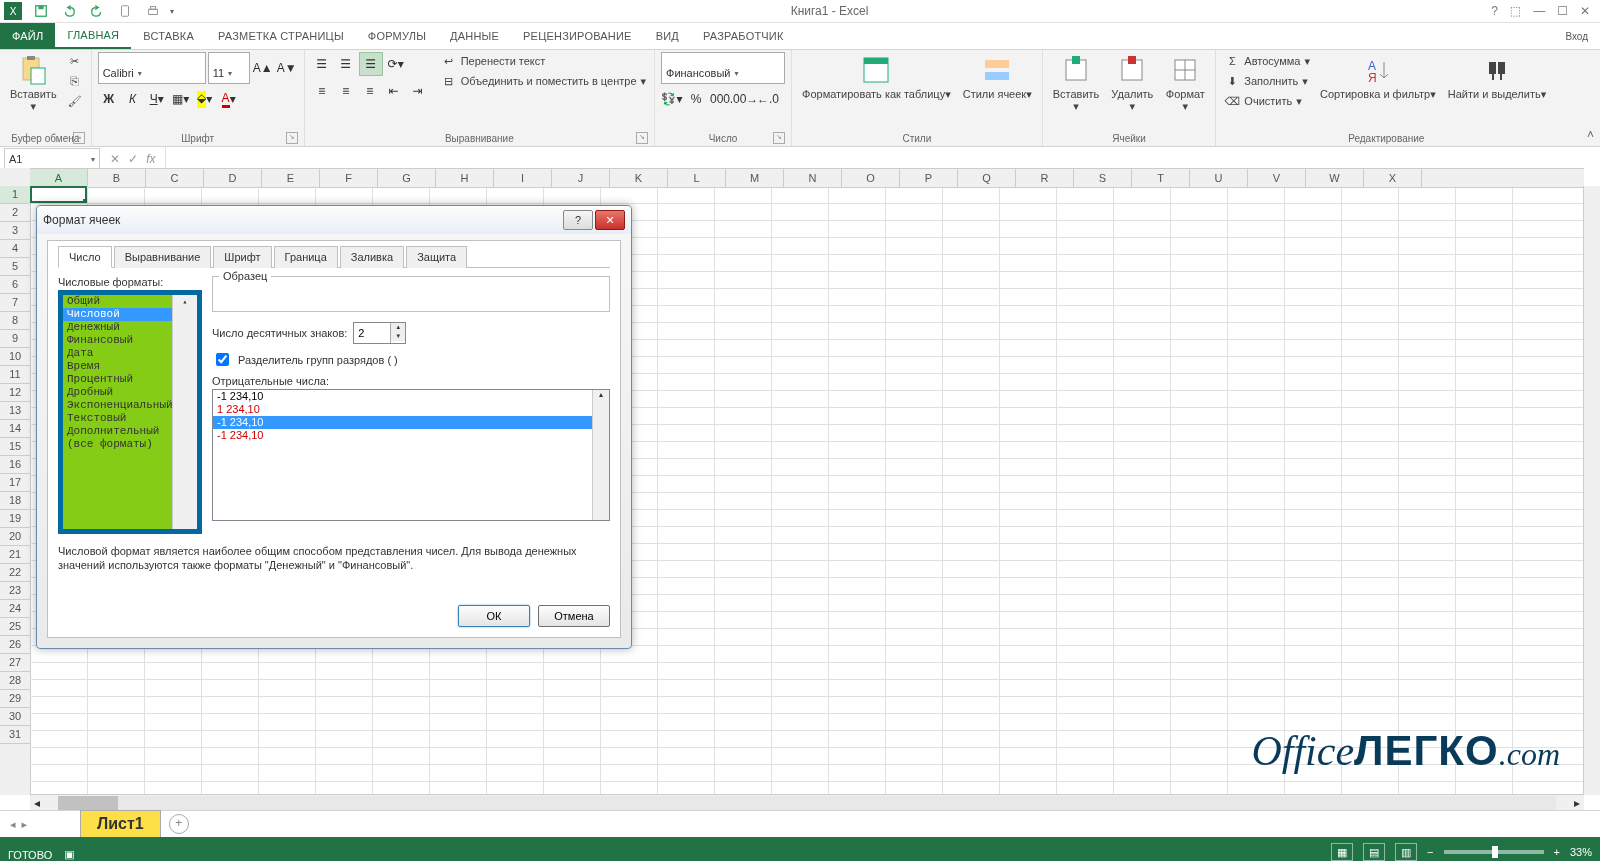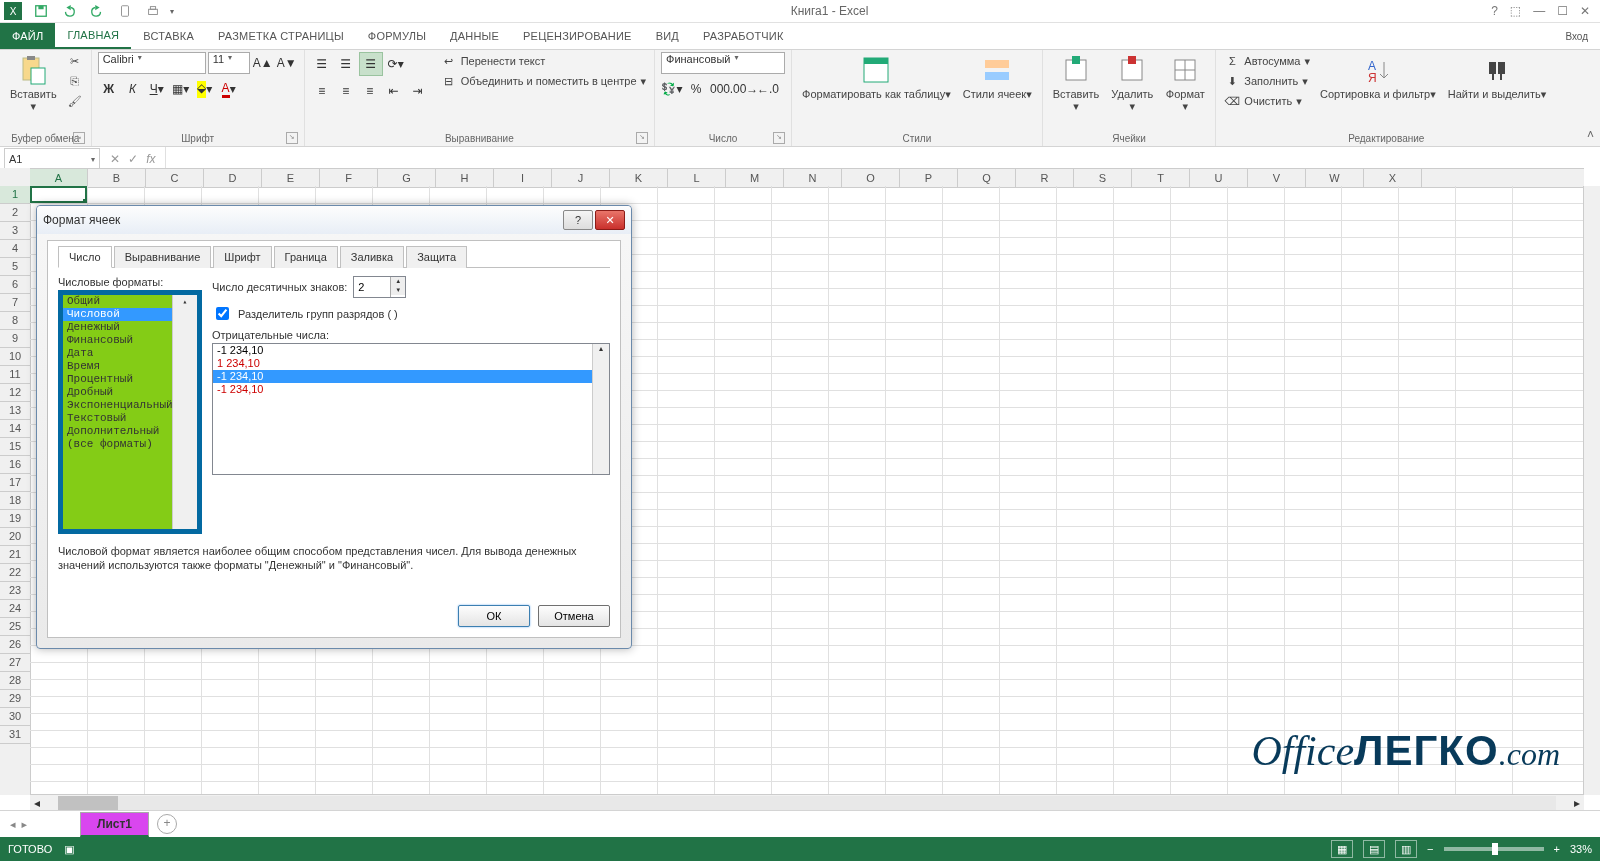--- a/index.html
+++ b/index.html
@@ -19,21 +19,21 @@
   .group { border-right:1px solid #e0e0e0; padding:2px 6px 0 6px; display:flex; flex-direction:column; }
   .group-body { flex:1; display:flex; align-items:flex-start; gap:4px;}
   .group-label { text-align:center; font-size:10px; color:#666; padding:2px 0 2px 0; position:relative;}
   .group-label .launcher { position:absolute; right:0; bottom:2px; width:10px;height:10px; border:1px solid #aaa; font-size:7px; line-height:8px; color:#888;}
   .bigbtn { display:flex; flex-direction:column; align-items:center; justify-content:flex-start; padding:2px 4px; cursor:pointer; min-width:40px;}
   .bigbtn .ico { width:32px; height:32px; display:flex;align-items:center;justify-content:center;}
   .bigbtn .lbl { font-size:11px; text-align:center; line-height:12px; margin-top:2px; color:#444;}
   .smallstack { display:flex; flex-direction:column; gap:2px; }
   .smallbtn { display:flex; align-items:center; gap:4px; padding:1px 2px; cursor:pointer; font-size:11px; color:#444; white-space:nowrap;}
   .smallbtn .ic { width:16px;height:16px; display:flex;align-items:center;justify-content:center;}
-  .combo { height:20px; border:1px solid #ababab; background:#fff; display:flex; padding:0 2px 0 4px; font-size:11px;}
+  .combo { height:20px; border:1px solid #ababab; background:#fff; display:flex; align-items:center; padding:10px 2px 0 4px; font-size:11px;}
   .combo .dd { margin-left:4px; font-size:8px; color:#666;}
   .row { display:flex; gap:2px; align-items:center;}
   .iconbtn { width:22px; height:22px; display:flex; align-items:center; justify-content:center; cursor:pointer; }
   .iconbtn.sel { background:#c8e0cb; border:1px solid #9ac39f; }
   .iconbtn svg { width:14px;height:14px; }
   .ribbon-collapse { position:absolute; right:6px; bottom:4px; font-size:12px; color:#666; cursor:pointer;}
   .formulabar { height:24px; border-bottom:1px solid #d4d4d4; display:flex; align-items:center; background:#fff;}
   .namebox { width:86px; border:1px solid #ccc; height:20px; margin-left:4px; padding:0 4px; display:flex; align-items:center; font-size:11px; justify-content:space-between;}
   .fx-ctrls { display:flex; align-items:center; gap:8px; padding:0 10px; color:#999;}
   .fx-input { flex:1; border-left:1px solid #e0e0e0; height:100%; padding:0 6px; display:flex; align-items:center;}
@@ -46,24 +46,24 @@
   .cellgrid-v { position:absolute; top:0;bottom:0; width:1px; background:#e0e0e0;}
   .cellgrid-h { position:absolute; left:0;right:0; height:1px; background:#e0e0e0;}
   .cornerbox { position:absolute; top:0;left:0;width:30px;height:18px; background:#f0f0f0; border-right:1px solid #ccc; border-bottom:1px solid #ccc;}
   .active-cell { position:absolute; top:0; left:0; width:57px; height:17px; border:2px solid #217346; box-sizing:border-box;}
   .active-cell::after{content:"";position:absolute;right:-3px;bottom:-3px;width:5px;height:5px;background:#217346;}
   .hscroll { position:absolute; bottom:0; left:30px; right:16px; height:16px; background:#f0f0f0; border-top:1px solid #ccc; display:flex; align-items:center;}
   .hscroll .track { flex:1; background:#e8e8e8; height:14px; position:relative; margin:0 14px;}
   .hscroll .thumb { position:absolute; left:0; width:60px; top:0; bottom:0; background:#c1c1c1;}
   .vscroll { position:absolute; top:18px; right:0; width:16px; bottom:16px; background:#f0f0f0; border-left:1px solid #ccc;}
   .sheetbar { position:absolute; bottom:24px; left:0; right:0; height:26px; background:#fff; border-top:1px solid #d4d4d4; display:flex; align-items:center;}
-  .sheet-tab { padding:4px 16px; background:#d946ef; border:1px solid #aaa; border-bottom:2px solid #217346; font-size:12px; font-weight:bold; margin-left:80px;}
+  .sheet-tab { padding:4px 16px; background:#fde047; border:1px solid #aaa; border-bottom:2px solid #217346; font-size:16px; font-weight:bold; margin-left:80px;}
   .sheet-nav { display:flex; gap:6px; padding:0 10px; color:#888; font-size:11px; position:absolute; left:0;}
   .sheet-add { width:18px;height:18px; border:1px solid #aaa; border-radius:50%; margin-left:8px; text-align:center; line-height:16px; color:#888; cursor:pointer;}
-  .statusbar { position:absolute; bottom:0; left:0; right:0; height:24px; background:#217346; color:#fff; display:flex; align-items:center; font-size:11px; padding:0 8px;}
+  .statusbar { position:absolute; bottom:0; left:0; right:0; height:24px; background:#217346; color:#fff; display:flex; align-items:flex-end; font-size:11px; padding:0 8px;}
   .statusbar .right { margin-left:auto; display:flex; align-items:center; gap:10px;}
   .viewbtn { width:20px;height:16px; border:1px solid rgba(255,255,255,0.5); display:flex;align-items:center;justify-content:center;}
   .zoom-slider { width:100px; height:4px; background:rgba(255,255,255,0.5); position:relative;}
   .zoom-slider .th { position:absolute; left:48px; top:-4px; width:6px; height:12px; background:#fff;}
   
   .dialog { position:absolute; top:205px; left:36px; width:594px; height:442px; background:linear-gradient(#f7f7f7,#eaeaea); border:1px solid #6b8aab; box-shadow:0 0 10px rgba(0,0,0,0.3); border-radius:4px; }
   .dlg-title { height:28px; background:linear-gradient(#fdfdfd,#e8eef6); display:flex; align-items:center; padding:0 6px; font-size:12px; border-top-left-radius:4px;border-top-right-radius:4px;}
   .dlg-title .ctrls { margin-left:auto; display:flex; gap:2px;}
   .dlg-title .ctrls span { width:28px; height:18px; display:flex;align-items:center;justify-content:center; border:1px solid #888; border-radius:2px; font-size:11px; cursor:pointer; background:linear-gradient(#f5f5f5,#ddd);}
   .dlg-title .ctrls .close { background:linear-gradient(#e9756a,#c9302c); color:#fff; border-color:#8b1b17;}
@@ -561,20 +561,23 @@
             <div>Экспоненциальный</div>
             <div>Текстовый</div>
             <div>Дополнительный</div>
             <div>(все форматы)</div>
             <div class="sb">
               <div style="text-align:center;font-size:8px;">▴</div>
             </div>
         </div>
       </div>
       <div class="right-pane">
+        <div class="sample-box">
+            <legend>Образец</legend>
+          </div>
         <div class="field-row">
           <span>Число десятичных знаков:</span>
           <div class="spin">
             <input value="2" style="">
             <div class="btns">
                 <span>▴</span>
                 <span>▾</span>
               </div>
           </div>
         </div>

